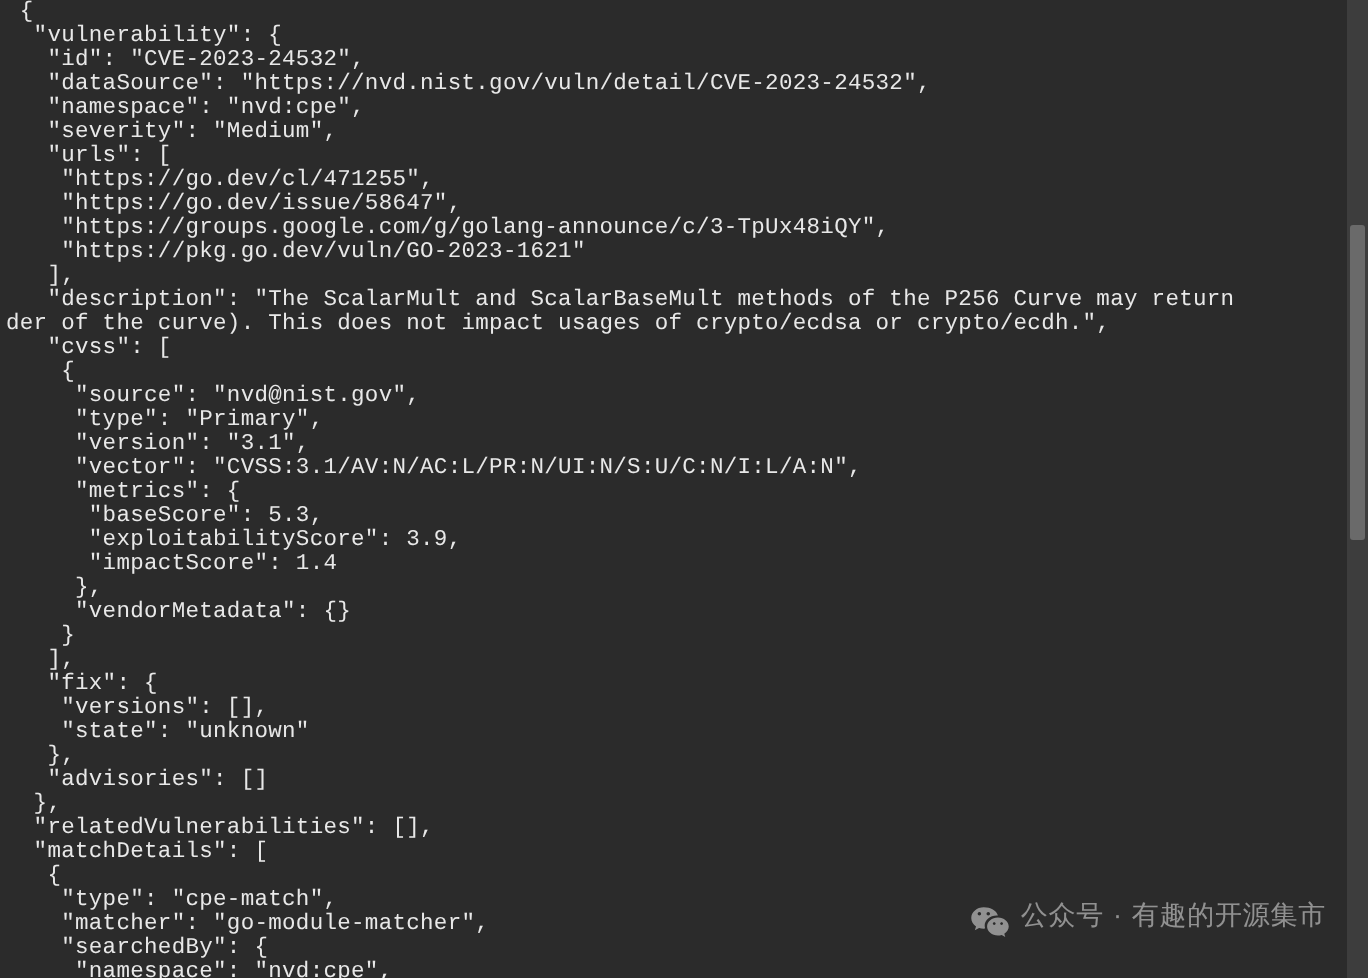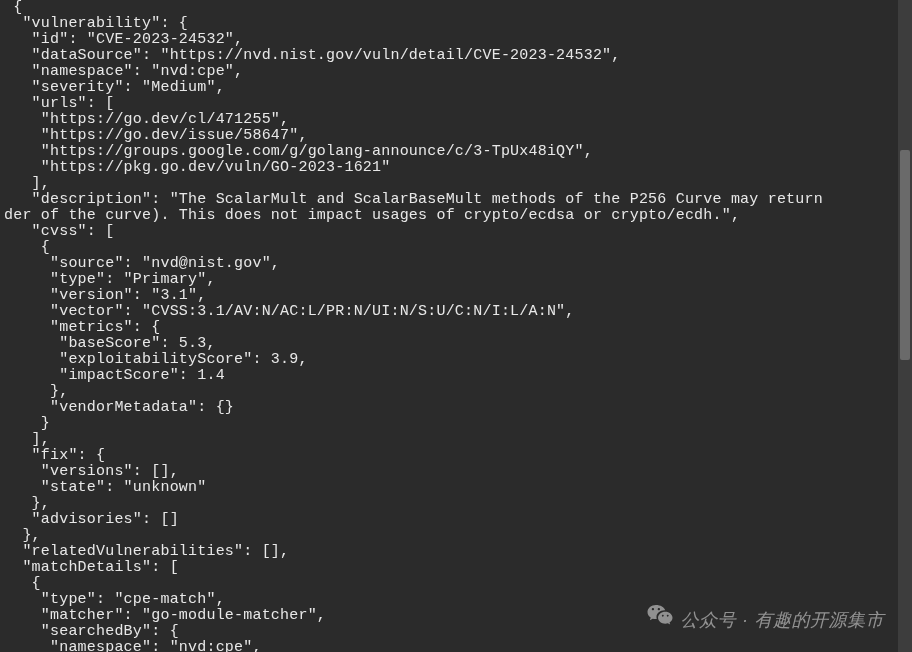--- a/index.html
+++ b/index.html
@@ -39,26 +39,25 @@
     top: 150px;
     height: 210px;
     background: #6a6a6a;
     border-radius: 2px;
   }
   .watermark {
     position: absolute;
     right: 28px;
     bottom: 24px;
     display: flex;
-    align-items: flex-end;
+    align-items: flex-start;
     color: rgba(230,230,230,0.55);
     font-family: "PingFang SC","Microsoft YaHei",Arial,sans-serif;
     font-size: 18px;
     letter-spacing: 0.5px;
-    font-style: italic;
   }
   .watermark .wm-icon {
     width: 26px;
     height: 26px;
     display: flex;
     align-items: center;
     justify-content: center;
     margin-right: 8px;
   }
   .watermark .wm-icon svg {

